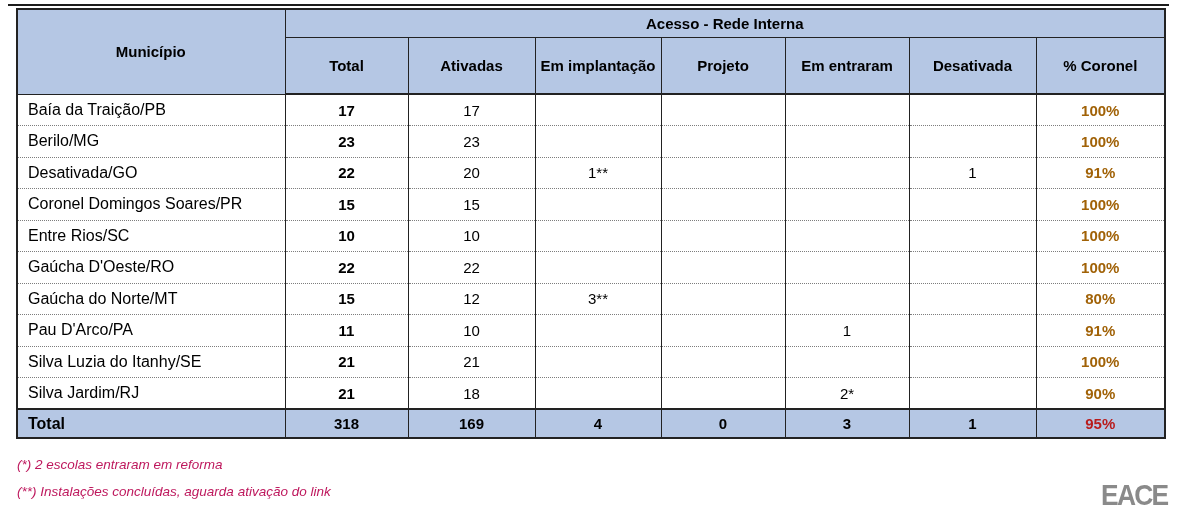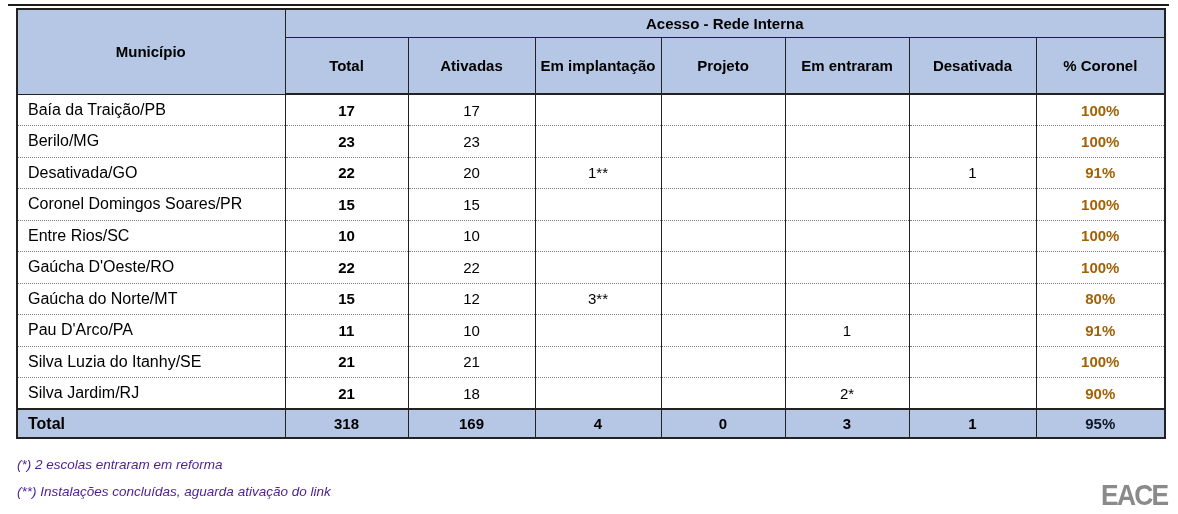--- a/index.html
+++ b/index.html
@@ -77,28 +77,28 @@
   tbody td.c-total { font-weight: bold; }
   tbody td.c-pct { font-weight: bold; color: #a16207; }
 
   tbody tr.total-row td {
     background: #b5c7e4;
     font-weight: bold;
     height: 29px;
     border-top: 2px solid #222;
     border-bottom: 2px solid #222;
   }
-  tbody tr.total-row td.c-pct { color: #0f172a; }
+  tbody tr.total-row td.c-pct { color: #b91c1c; }
 
   .footnote {
     position: absolute;
     left: 17px;
     font-style: italic;
     font-size: 13.5px;
-    color: #4c1d95;
+    color: #be185d;
     white-space: nowrap;
   }
   .footnote.n1 { top: 457px; }
   .footnote.n2 { top: 484px; }
 
   .logo {
     position: absolute;
     top: 480px;
     right: 11px;
     font-size: 30px;

